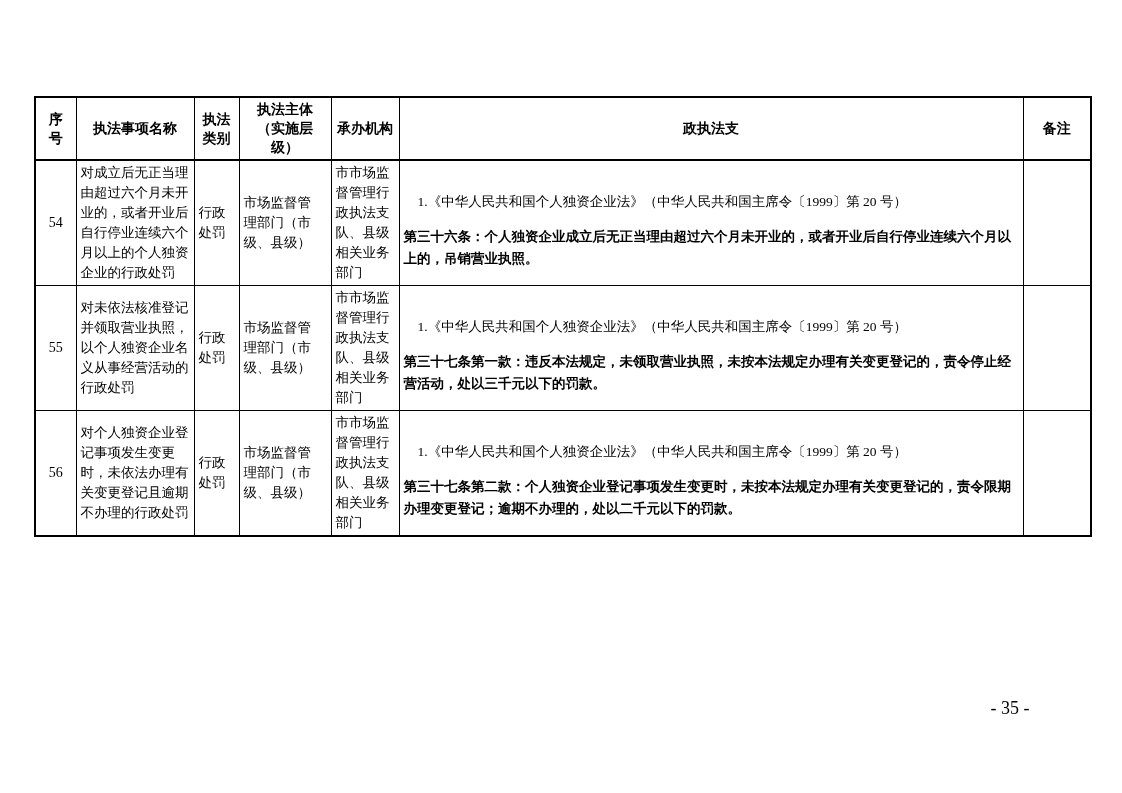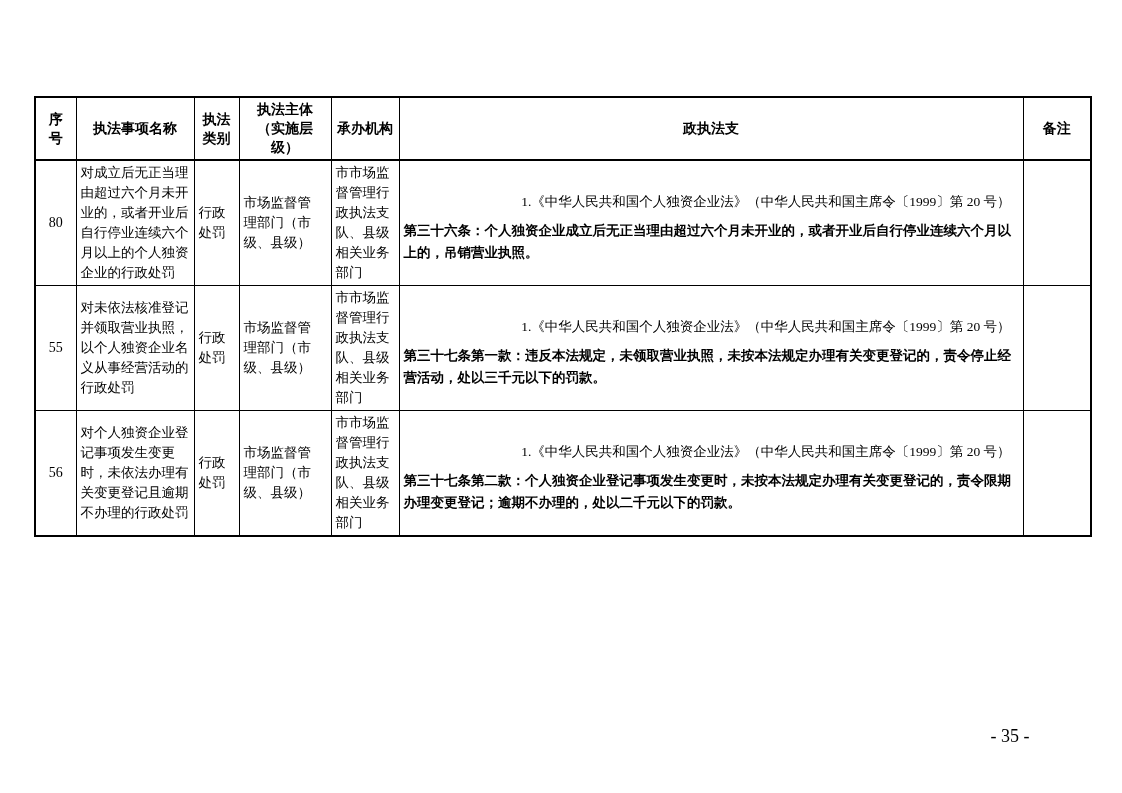--- a/index.html
+++ b/index.html
@@ -50,30 +50,30 @@
     line-height: 20px;
     white-space: pre-line;
   }
   td.c-basis {
     text-align: left;
     font-size: 13.5px;
     line-height: 21.5px;
     padding-left: 8px;
     padding-right: 10px;
   }
-  td.c-basis .basis-line1 { margin: 8px; text-align: right; }
+  td.c-basis .basis-line1 { margin: 14px; }
   td.c-basis .basis-line2 { margin: 0; font-weight: bold; }
   tr.r-head { height: 40px; }
   tr.r-54 { height: 120px; }
   tr.r-55 { height: 111px; }
   tr.r-56 { height: 115px; }
   .page-number {
     position: absolute;
     left: 975px;
-    top: 726px;
+    top: 698px;
     width: 70px;
     text-align: center;
     font-size: 18px;
     font-family: "Liberation Serif", "DejaVu Serif", serif;
     color: #000000;
   }
 </style>
 </head>
 <body>
 
@@ -98,21 +98,21 @@
 类别</th>
         <th>执法主体
 （实施层级）</th>
         <th>承办机构</th>
         <th>政执法支</th>
         <th>备注</th>
       </tr>
     </thead>
     <tbody>
       <tr class="r-54">
-        <td class="c-num">80</td>
+        <td class="c-num">54</td>
         <td class="c-name">对成立后无正当理
 由超过六个月未开
 业的，或者开业后
 自行停业连续六个
 月以上的个人独资
 企业的行政处罚</td>
         <td class="c-cat">行政
 处罚</td>
         <td class="c-subject">市场监督管
 理部门（市

